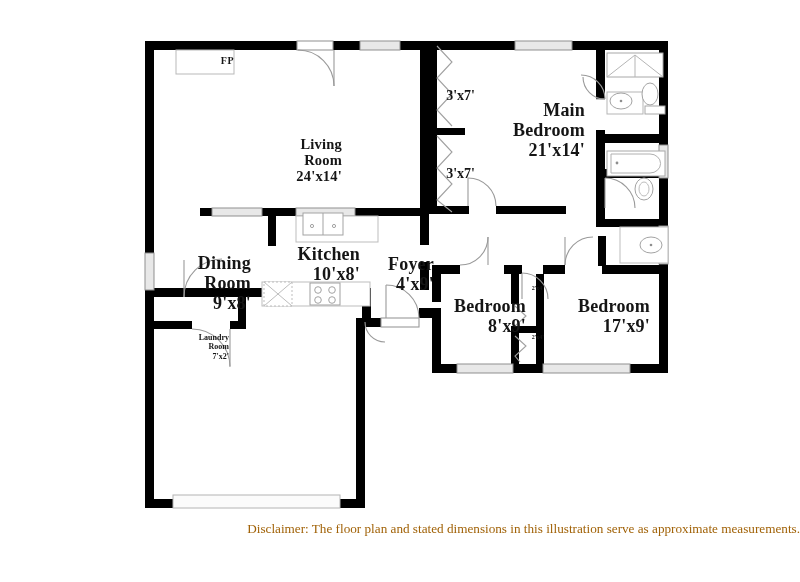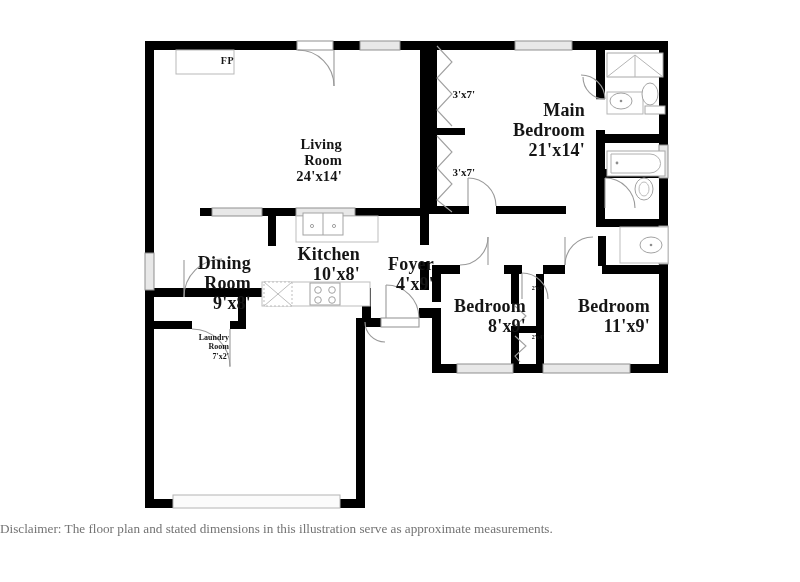--- a/index.html
+++ b/index.html
@@ -19,37 +19,37 @@
     text-align:right;
     font-family:"Liberation Serif", serif;
     font-weight:bold;
     color:#151515;
     line-height:1.12;
     white-space:nowrap;
     -webkit-font-smoothing:antialiased;
   }
   .rl-lg{font-size:14.5px;letter-spacing:.2px;margin-top:48px;}
   .rl-md{font-size:18px;letter-spacing:.2px;}
-  .rl-sm{font-size:11px;}
+  .rl-sm{font-size:14px;}
   .rl-xs{font-size:8px;line-height:1.18;}
   .rl-tiny{font-size:6px;}
   .rl-fp{font-size:10px;letter-spacing:.5px;}
 
   .dim{display:block;}
 
   #disclaimer{
     position:absolute;
     left:0;
     top:519px;
     width:800px;
-    text-align:left;
+    text-align:right;
     font-family:"Liberation Serif", serif;
     font-size:13.2px;
     line-height:1.45;
-    color:#737373;
+    color:#a16207;
   }
   #disclaimer .line{display:block;}
 </style>
 </head>
 <body>
 
 <div id="plan-root">
 
   <svg id="plan-svg" width="800" height="582" viewBox="0 0 800 582">
 
@@ -276,21 +276,21 @@
     <span class="dim">4'x9'</span>
   </div>
 
   <div class="room-label rl-md" style="left:440px;top:296px;width:86px;">
     <span class="dim">Bedroom</span>
     <span class="dim">8'x9'</span>
   </div>
 
   <div class="room-label rl-md" style="left:560px;top:296px;width:90px;">
     <span class="dim">Bedroom</span>
-    <span class="dim">11'x9'</span>
+    <span class="dim">17'x9'</span>
   </div>
 
   <div class="room-label rl-tiny" style="left:512px;top:285px;width:32px;">2'x4'</div>
 
   <div class="room-label rl-tiny" style="left:512px;top:334px;width:32px;">2'x4'</div>
 
   <div class="room-label rl-xs" style="left:163px;top:303px;width:66px;margin-top:30px;">
     <span class="dim">Laundry</span>
     <span class="dim">Room</span>
     <span class="dim">7'x2'</span>

